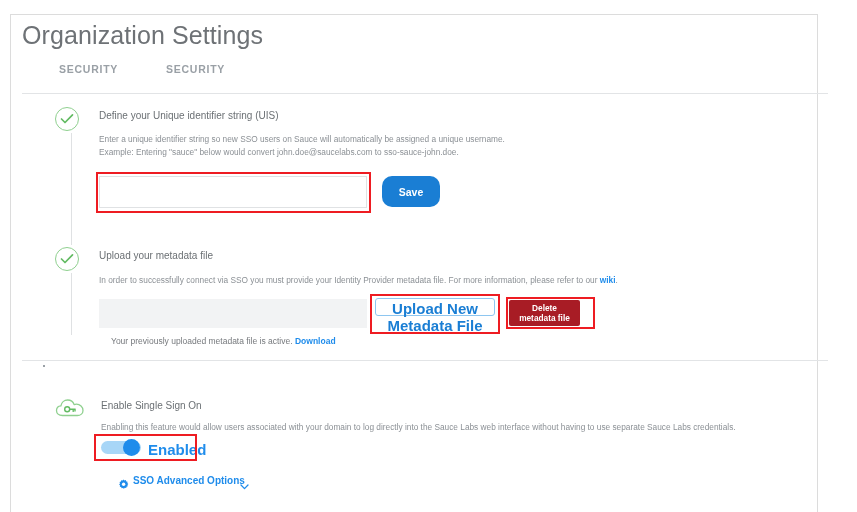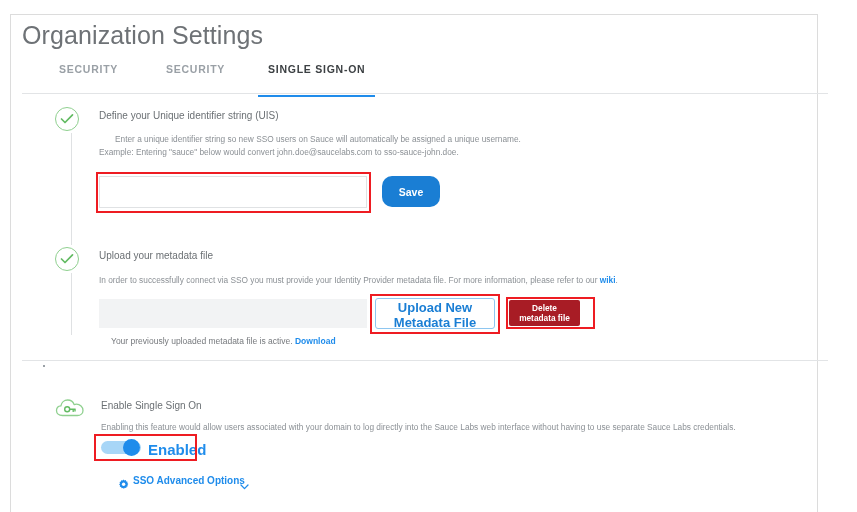--- a/index.html
+++ b/index.html
@@ -163,26 +163,26 @@
     color: #76797d;
     white-space: nowrap;
     margin-top: 28px;
   }
   .meta-strip-text a { color: #1f8ceb; font-weight: bold; text-decoration: none; }
   .btn-upload {
     position: absolute;
     left: 364px;
     top: 283px;
     width: 120px;
-    height: 31px;
+    height: 18px;
     background: #ffffff;
     border: 1px solid #8ec6f0;
     border-radius: 3px;
     color: #1a7ed4;
-    font-size: 13px;
+    font-size: 15px;
     font-weight: bold;
     cursor: pointer;
     font-family: "Liberation Sans", sans-serif;
     box-sizing: border-box;
   }
   .btn-delete {
     position: absolute;
     left: 498px;
     top: 285px;
     width: 71px;
@@ -289,33 +289,32 @@
 </head>
 <body>
 
 <div class="card">
 
   <div class="page-title">Organization Settings</div>
 
   <div class="tabs">
     <div class="tab t0">SECURITY</div>
     <div class="tab t1">SECURITY</div>
-    <div class="tab t2 active">SINGLE SIGN-ON</div>
   </div>
   <div class="tabs-rule"></div>
 
   <div class="step-circle" style="left:44px; top:92px;">
     <svg width="14" height="13" viewBox="0 0 14 13">
       <path d="M1.5 6 L5 9.5 L12.5 1.8" stroke="#63bb63" stroke-width="1.7" fill="none" stroke-linecap="round" stroke-linejoin="round"></path>
     </svg>
   </div>
   <div class="rail" style="top:118px; height:112px;"></div>
 
   <div class="sec-title" style="left:88px; top:95px;">Define your Unique identifier string (UIS)</div>
-  <div class="sec-body" style="left:88px; top:118px;margin-left:16px;">Enter a unique identifier string so new SSO users on Sauce will automatically be assigned a unique username.</div>
+  <div class="sec-body" style="left:88px; top:118px;">Enter a unique identifier string so new SSO users on Sauce will automatically be assigned a unique username.</div>
   <div class="sec-body" style="left:88px; top:131px;">Example: Entering "sauce" below would convert john.doe@saucelabs.com to sso-sauce-john.doe.</div>
 
   <input class="uis-input" type="text" value="" placeholder="" style="">
   <button class="btn-save">Save</button>
 
   <div class="step-circle" style="left:44px; top:232px;">
     <svg width="14" height="13" viewBox="0 0 14 13">
       <path d="M1.5 6 L5 9.5 L12.5 1.8" stroke="#63bb63" stroke-width="1.7" fill="none" stroke-linecap="round" stroke-linejoin="round"></path>
     </svg>
   </div>

